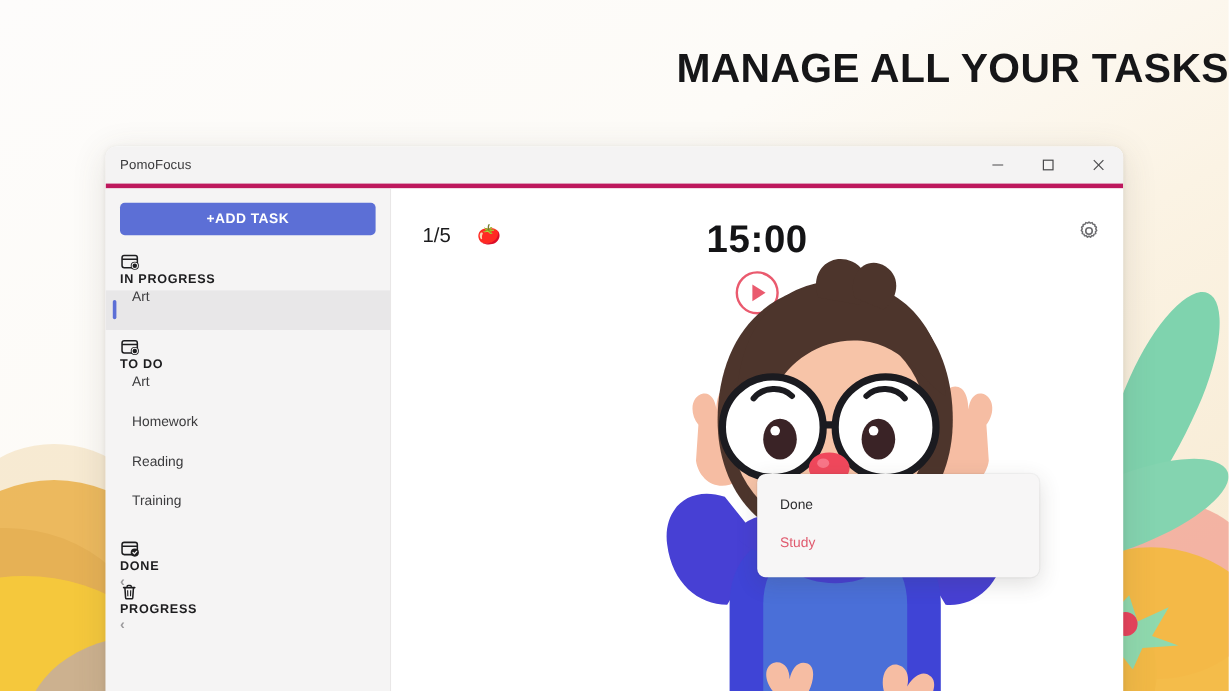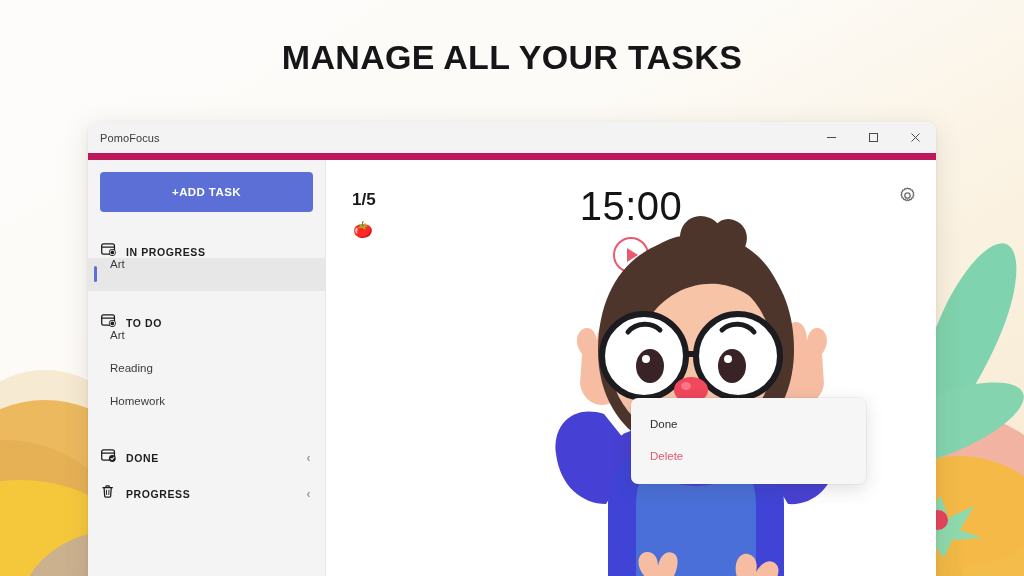--- a/index.html
+++ b/index.html
@@ -69,21 +69,21 @@
     display: flex;
     flex-direction: column;
   }
 
   #titlebar {
     height: 31px;
     background: #f4f3f3;
     display: flex;
     align-items: center;
     flex: none;
-    border-bottom: 7px solid #be185d;
+    border-bottom: 4px solid #be185d;
   }
   #app-title {
     font-size: 11px; color: #3a3a3c;
     margin-left: 12px; letter-spacing: .1px;
   }
   #window-controls { margin-left: auto; display: flex; height: 31px; }
   .wc {
     width: 42px; height: 31px;
     display: flex; align-items: center; justify-content: center;
     color: #4a4a4c;
@@ -97,42 +97,43 @@
     width: 237px; flex: none;
     background: #f5f4f4;
     border-right: 1px solid #e9e7e7;
     padding-top: 8px;
     position: relative;
   }
 
   #add-task-button {
     display: block;
     margin: 4px 12px 14px 12px;
-    height: 40px;
+    height: 27px;
     background: #5c6fd6;
     color: #ffffff;
     border: none;
     border-radius: 4px;
     font-family: "Liberation Sans", sans-serif;
     font-size: 11.5px;
     font-weight: bold;
     letter-spacing: .4px;
     width: calc(100% - 24px);
     cursor: pointer;
   }
 
   .section-head {
-    display: flex; align-items: flex-end;
+    display: flex; align-items: flex-start;
     height: 32px;
     padding: 0 14px 0 12px;
     color: #1d1d1f;
     font-size: 10.5px;
     font-weight: bold;
     letter-spacing: .6px;
     cursor: pointer;
+    flex-direction: column;
   }
   .section-head .sec-icon { width: 17px; height: 17px; margin-right: 9px; flex: none; }
   .section-head .sec-label { flex: 1; }
   .chev { color: #9b9a9c; font-size: 12px; line-height: 1; }
 
   .task-row {
     height: 33px;
     display: flex; align-items: flex-start;
     padding-left: 22px;
     font-size: 11.5px;
@@ -146,32 +147,32 @@
     position: absolute; left: 6px; top: 8px;
     width: 3px; height: 16px;
     background: #5c6fd6; border-radius: 2px;
   }
 
   
   #main-panel { flex: 1; position: relative; background: #ffffff; min-width: 0; }
 
   #pomo-counter {
     position: absolute; left: 26px; top: 30px;
-    display: flex; align-items: center; gap: 12px;
-    font-size: 17px; font-weight: bold; color: #1b1b1d; flex-direction: column;
+    display: flex; align-items: center; gap: 22px;
+    font-size: 17px; font-weight: normal; color: #1b1b1d;
   }
   #tomato-icon { font-size: 16px; line-height: 1; }
 
   #timer-block {
     position: absolute; left: 0; right: 0; top: 24px;
     display: flex; flex-direction: column; align-items: center;
     pointer-events: none;
   }
   #timer-display {
-    font-size: 40px; font-weight: normal; color: #141416;
+    font-size: 32px; font-weight: bold; color: #141416;
     letter-spacing: .5px;
   }
   #play-button {
     margin-top: 8px; width: 36px; height: 36px;
     border: 2px solid #ea5a6e; border-radius: 50%;
     display: flex; align-items: center; justify-content: center;
     background: transparent; cursor: pointer; pointer-events: auto;
     padding: 0;
   }
   #play-triangle {
@@ -208,21 +209,21 @@
   }
   .menu-item.danger { color: #e05a6e; }
 
   
   #character { position: absolute; right: 30px; bottom: -12px;
     width: 420px; height: 400px; pointer-events: none; }
 
   
   #headline {
     position: absolute; left: 0; right: 0; top: 38px;
-    text-align: center;
+    text-align: right;
     font-size: 34px;
     font-weight: bold;
     color: #161618;
     letter-spacing: .3px;
   }
 </style>
 </head>
 <body>
 
 <div id="stage">
@@ -306,24 +307,27 @@
             <circle cx="14.5" cy="13.5" r="2.2" fill="#1d1d1f"></circle>
           </svg>
           <span class="sec-label">TO DO</span>
           <span class="chev"></span>
         </div>
 
         <div class="task-row">
           <span>Art</span>
         </div>
         <div class="task-row">
+          <span>Homework</span>
+        </div>
+        <div class="task-row">
           <span>Reading</span>
         </div>
         <div class="task-row">
-          <span>Homework</span>
+          <span>Training</span>
         </div>
 
         <div class="section-head" style="margin-top:4px">
           <svg class="sec-icon" viewBox="0 0 20 20">
             <rect x="2" y="3.5" width="15" height="12" rx="2.2" fill="none" stroke="#1d1d1f" stroke-width="1.5"></rect>
             <line x1="2" y1="7.2" x2="17" y2="7.2" stroke="#1d1d1f" stroke-width="1.5"></line>
             <circle cx="14.5" cy="13.5" r="4" fill="#1d1d1f"></circle>
             <path d="M12.8 13.5 L14.1 14.8 L16.3 12.3" fill="none" stroke="#f5f4f4" stroke-width="1.3" stroke-linecap="round" stroke-linejoin="round"></path>
           </svg>
           <span class="sec-label">DONE</span>
@@ -425,20 +429,20 @@
                    C174 352 180 346 187 349 C194 352 192 364 188 372 Z" fill="#f6bda3"></path>
           <path d="M252 376 C246 362 252 348 262 350 C270 352 272 360 270 368
                    C276 358 284 354 290 360 C296 366 290 378 284 386 Z" fill="#f6bda3"></path>
         </svg>
 
         <div id="context-menu">
           <div class="menu-item">
             <span>Done</span>
           </div>
           <div class="menu-item danger">
-            <span>Delete</span>
+            <span>Study</span>
           </div>
         </div>
 
       </div>
     </div>
   </div>
 </div>
 
 </body></html>

